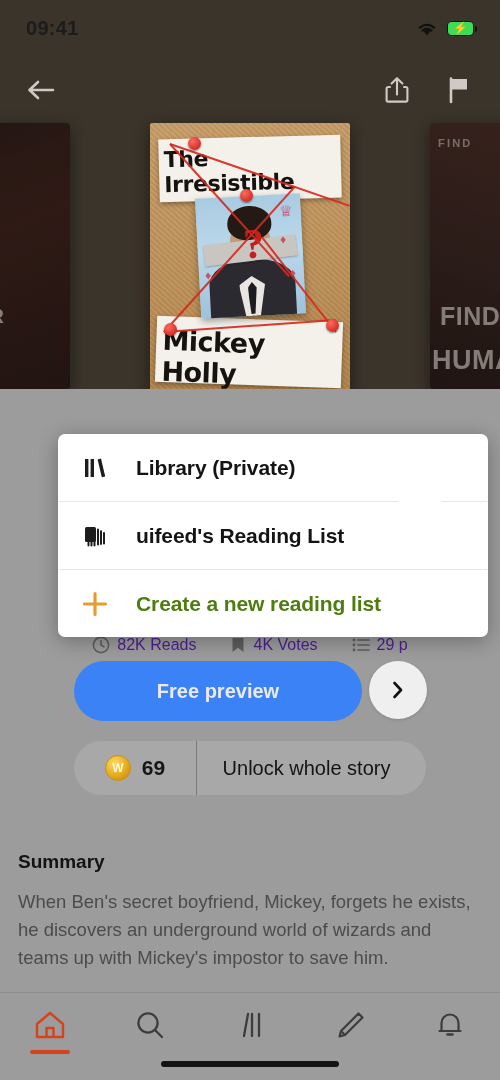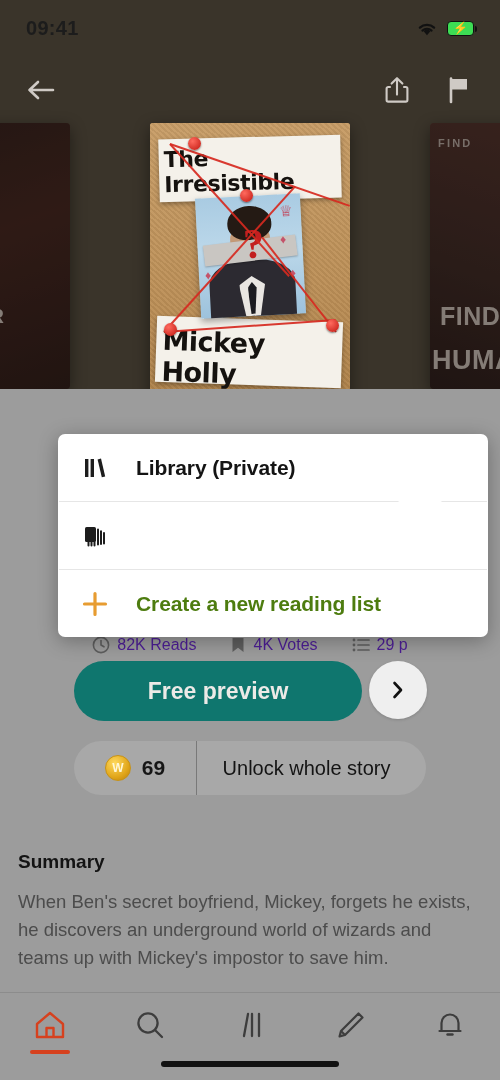--- a/index.html
+++ b/index.html
@@ -104,21 +104,21 @@
   
   .body-area { position:absolute; left:0; top:389px; width:500px; height:691px; background:#9c9c9c; }
 
   .stats { position:absolute; left:0; top:247px; width:500px; display:flex;
            justify-content:center; gap:34px; color:#4c1d95; font-size:16px; align-items:center; }
   .stat { display:flex; align-items:center; gap:7px; }
 
   .cta-row { position:absolute; left:0; top:272px; width:500px; height:68px; }
   .btn-preview {
     position:absolute; left:74px; top:0; width:288px; height:60px; border-radius:30px;
-    background:#0f766e; color:#eceae7; font-size:23px; font-weight:600;
+    background:#3b82f6; color:#eceae7; font-size:20px; font-weight:600;
     display:flex; align-items:center; justify-content:center;
   }
   .btn-round {
     position:absolute; left:369px; top:0; width:58px; height:58px; border-radius:50%;
     background:#efefef; display:flex; align-items:center; justify-content:center;
     box-shadow:0 1px 3px rgba(0,0,0,.15);
   }
   .btn-unlock {
     position:absolute; left:74px; top:352px; width:352px; height:54px; border-radius:27px;
     background:rgba(255,255,255,.12); display:flex; align-items:center;
@@ -362,20 +362,21 @@
     <div class="pop-sep"></div>
 
     <div class="pop-item">
       <span class="pop-ico">
         <svg width="26" height="26" viewBox="0 0 26 26">
           <rect x="3" y="4" width="11" height="15" rx="1.6" fill="#1d1d1d"></rect>
           <path d="M16 6.5 V21.5 M19 8.2 V21 M22 10 V20.4" stroke="#1d1d1d" stroke-width="2" stroke-linecap="round"></path>
           <path d="M6.5 19 V22.4 M9.5 19 V22.4 M12.5 19 V22.4" stroke="#1d1d1d" stroke-width="2" stroke-linecap="round"></path>
         </svg>
       </span>
+      <span class="pop-label">uifeed's Reading List</span>
     </div>
     <div class="pop-sep"></div>
 
     <div class="pop-item">
       <span class="pop-ico">
         <svg width="28" height="28" viewBox="0 0 28 28">
           <path d="M14 3.5 V24.5 M3.5 14 H24.5" stroke="#e79c31" stroke-width="3.2" stroke-linecap="round"></path>
         </svg>
       </span>
       <span class="pop-label accent">Create a new reading list</span>

